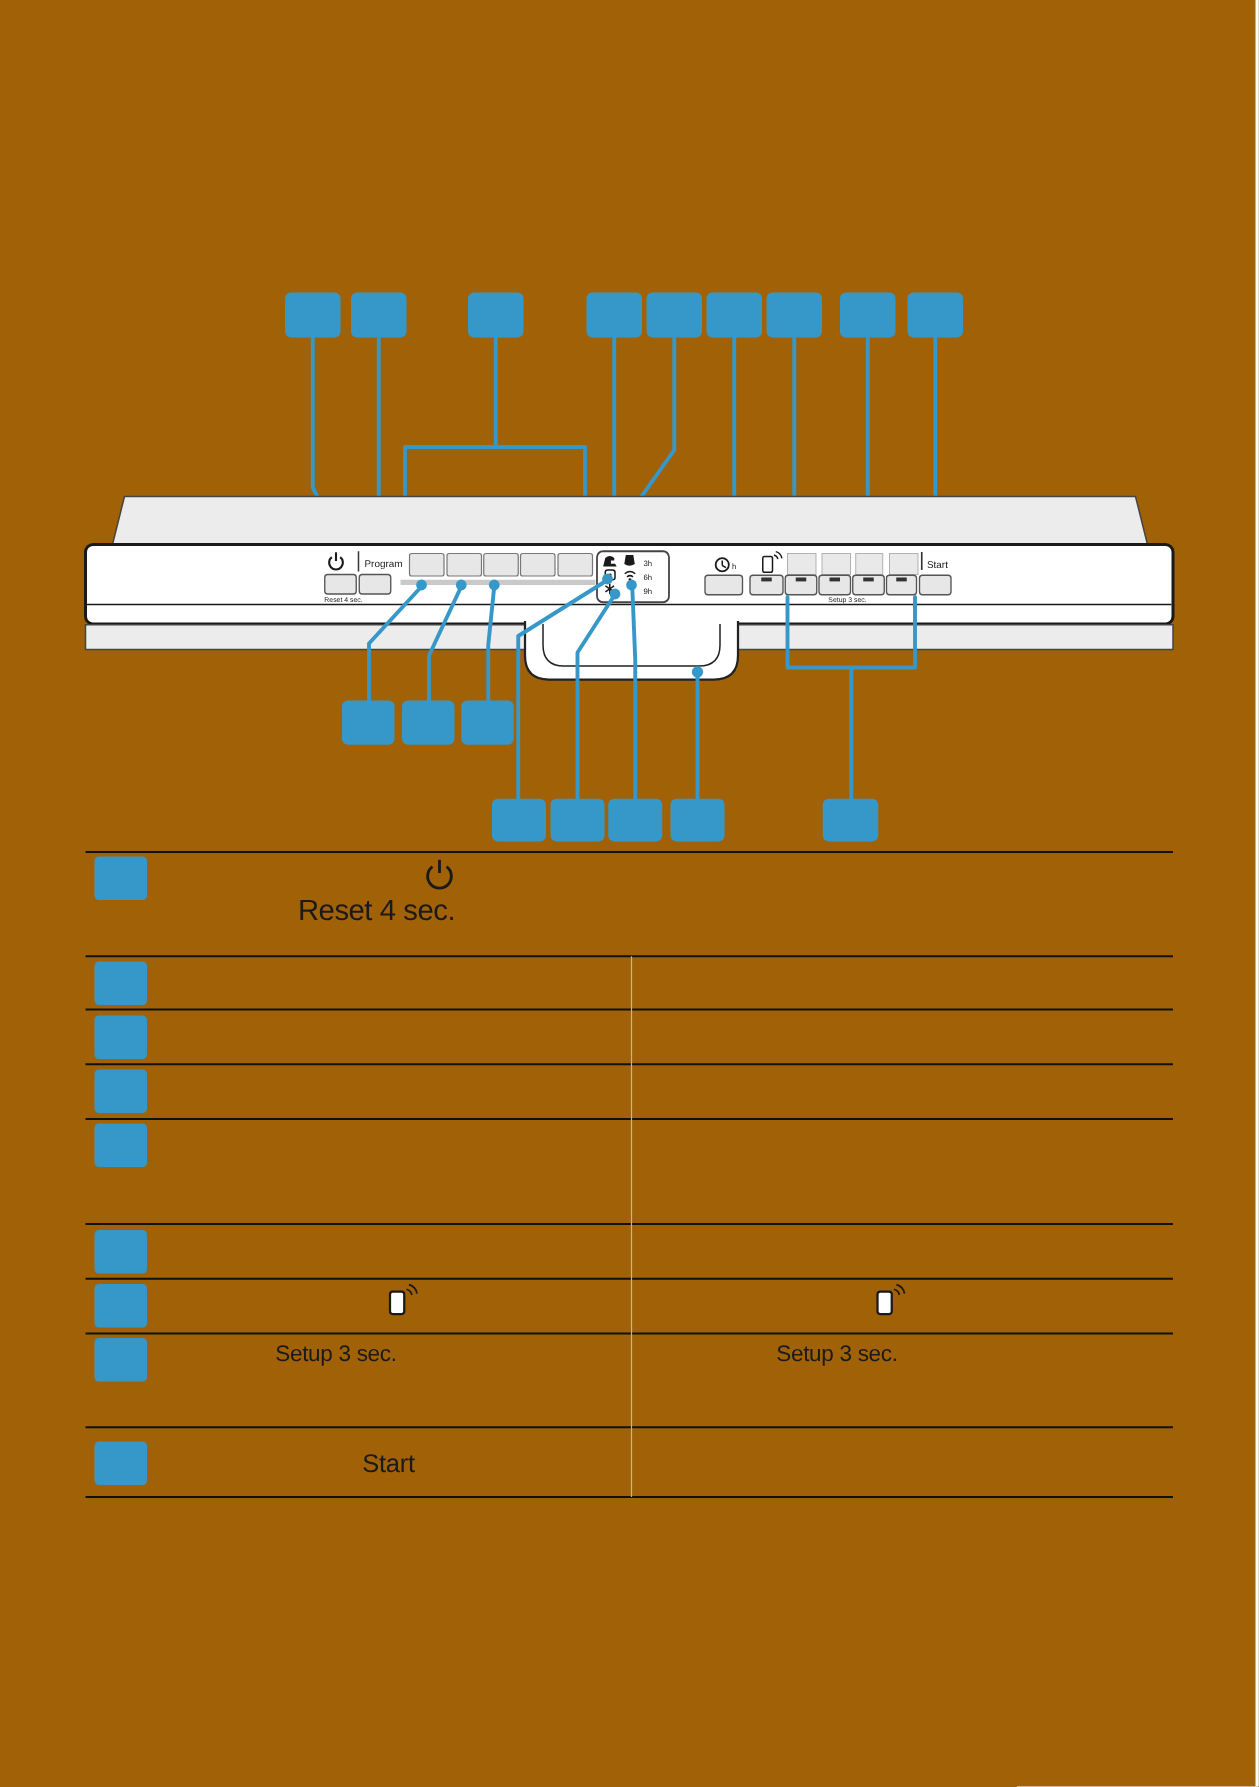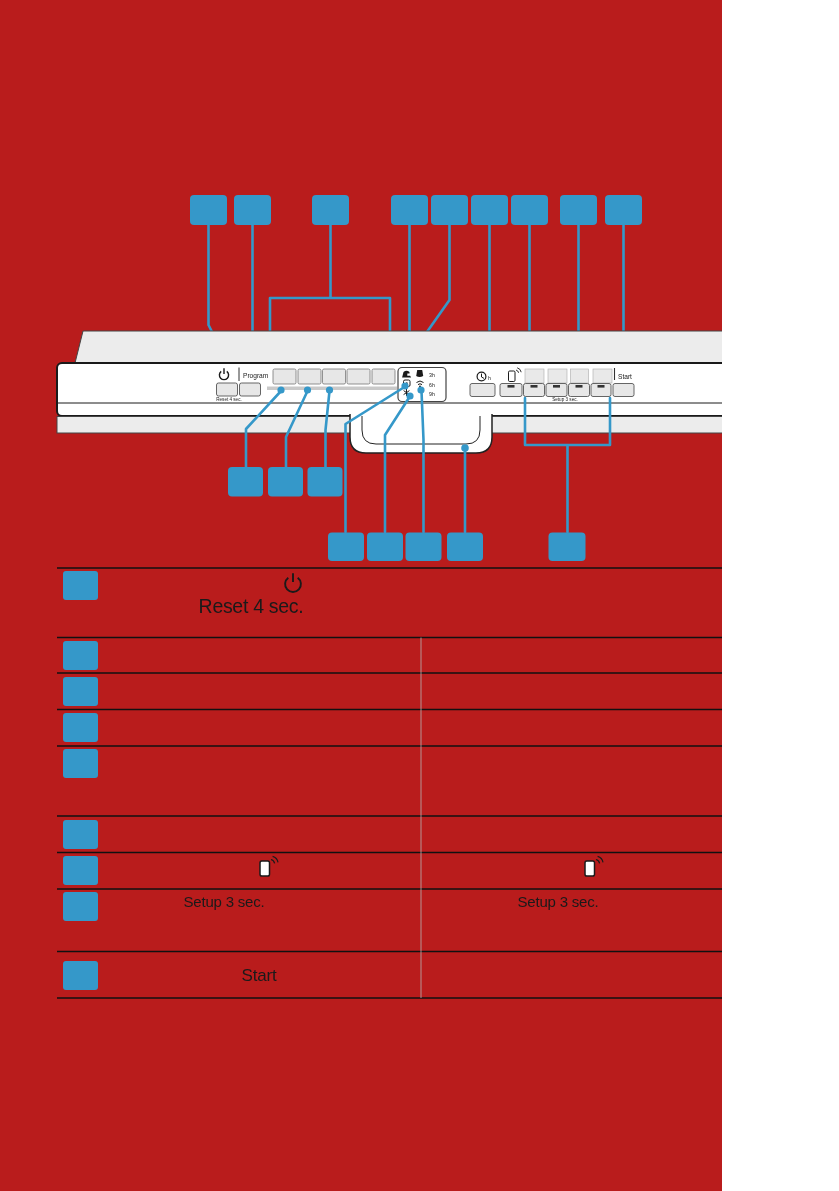--- a/index.html
+++ b/index.html
@@ -1,16 +1,16 @@
 <!DOCTYPE html>
 <html><head>
 <meta charset="utf-8">
 <style>
   html,body{margin:0;padding:0;background:#ffffff;}
-  .page{position:relative;width:722px;height:1191px;background:#b91c1c;overflow:hidden;}
+  .page{position:relative;width:837px;height:1191px;background:#a16207;overflow:hidden;}
   svg{display:block;}
   text{font-family:"Liberation Sans",sans-serif;fill:#1a1a1a;}
   .t-tiny{font-size:4.6px;}
   .t-small{font-size:5.2px;}
   .t-panel{font-size:6.6px;}
   .t-row-big{font-size:19.5px;letter-spacing:-0.3px;}
   .t-row-med{font-size:15px;letter-spacing:-0.2px;}
   .t-row-start{font-size:17px;letter-spacing:-0.2px;}
   .callout{fill:#3598C9;}
   .lead{stroke:#3598C9;stroke-width:2.6;fill:none;stroke-linecap:round;stroke-linejoin:round;}

